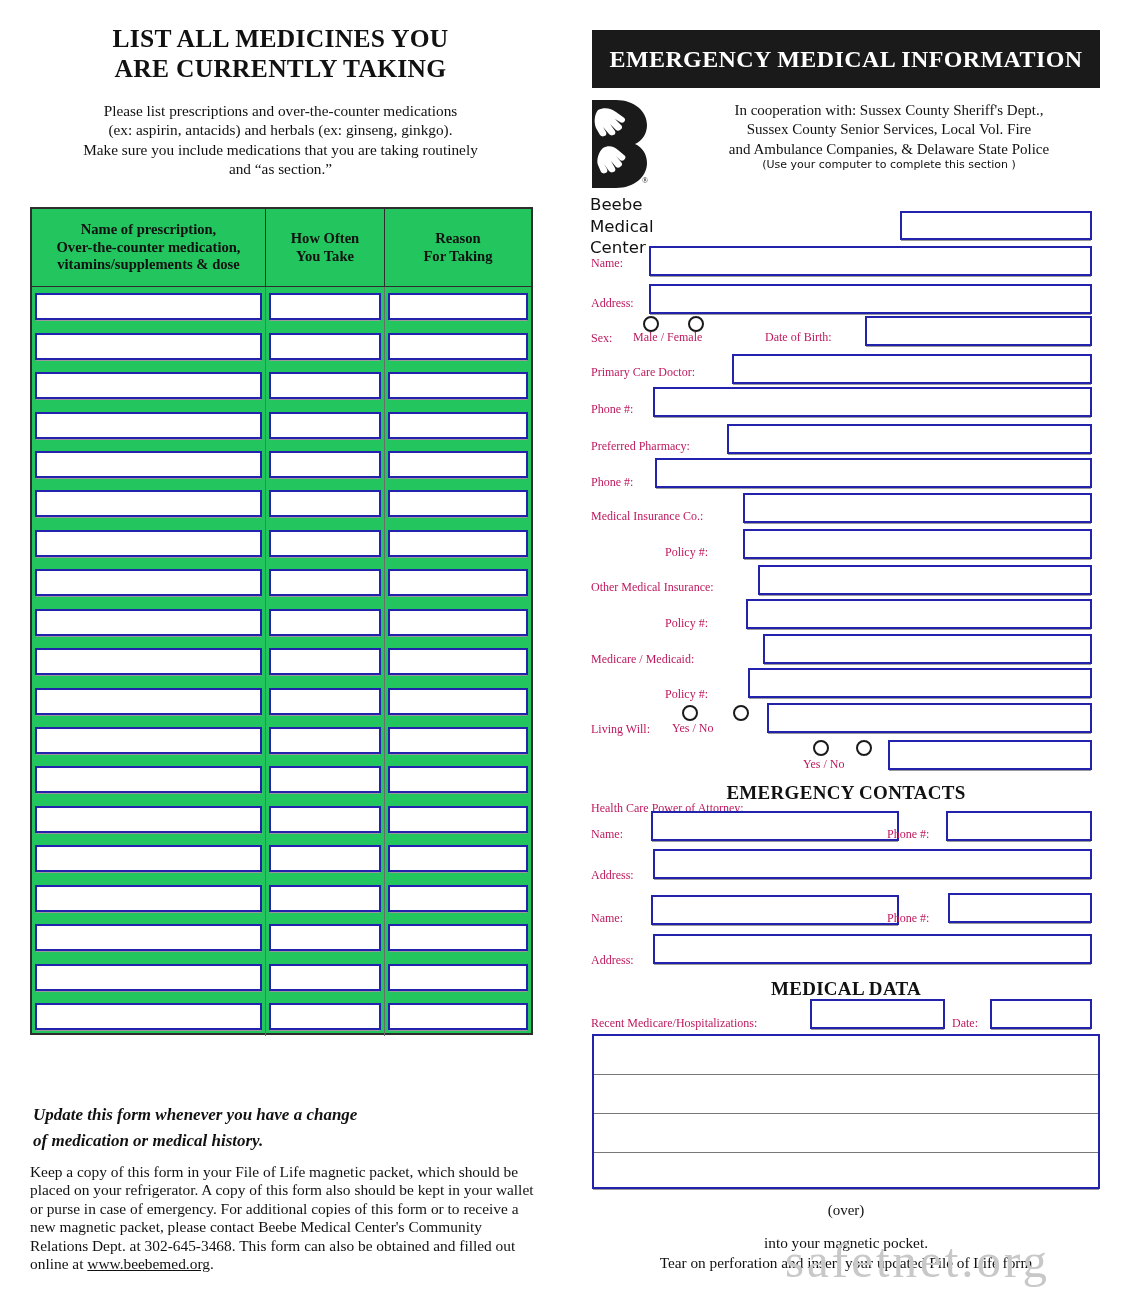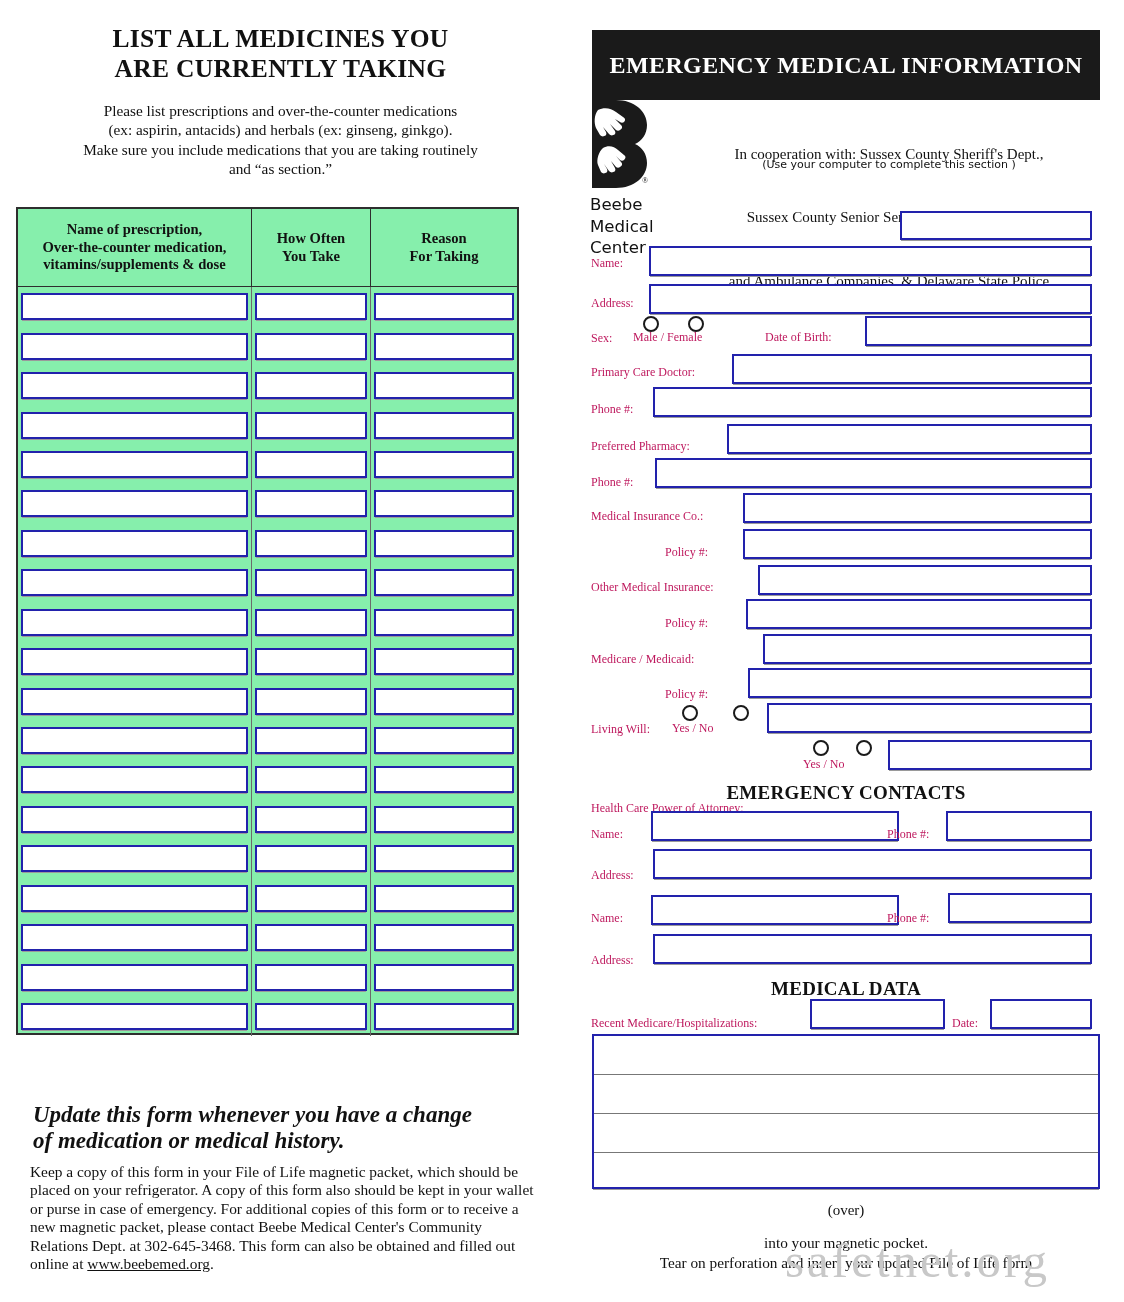--- a/index.html
+++ b/index.html
@@ -25,24 +25,24 @@
   #med-title .ln { display:block; }
 
   #med-intro {
     position:absolute; left:28px; top:101px; width:505px;
     text-align:center; font-size:15.3px; line-height:19.3px;
   }
   #med-intro .ln { display:block; }
 
   
   #med-table {
-    position:absolute; left:16px; top:207px;
+    position:absolute; left:30px; top:207px;
     width:503px; height:828px;
     border:2px solid #2e2e2e;
-    background:#86efac;
+    background:#22c55e;
   }
   #med-thead {
     display:flex; height:78px;
     border-bottom:1.5px solid #2e2e2e;
   }
   .th {
     display:flex; align-items:center; justify-content:center;
     text-align:center; font-weight:bold; font-size:14.6px; line-height:17.6px;
     border-right:1.5px solid #2e2e2e;
   }
@@ -68,35 +68,35 @@
   .fld {
     width:100%; height:28px;
     border:2px solid #2222ac;
     background:#ffffff;
     box-shadow:0 2px 0 -1px #9a9a9a;
   }
   .med-cell .fld { height:27px; }
 
   #med-update-note {
     position:absolute; left:33px; top:1102px; width:500px;
-    font-weight:bold; font-style:italic; font-size:23px; line-height:26px;
+    font-weight:bold; font-style:italic; font-size:17px; line-height:26px;
   }
   #med-update-note .ln { display:block; }
 
   #med-keep-note {
     position:absolute; left:30px; top:1163px; width:505px;
     font-size:15.4px; line-height:18.4px;
   }
   #med-keep-note u { text-decoration:underline; }
 
   
   #right-panel { position:absolute; left:560px; top:0; width:564px; height:1302px; }
 
   #emi-header {
-    position:absolute; left:32px; top:30px; width:508px; height:70px;
+    position:absolute; left:32px; top:30px; width:508px; height:58px;
     background:#1a1a1a; color:#ffffff;
     display:flex; align-items:center; justify-content:center;
     font-weight:bold; font-size:24px; letter-spacing:0.4px;
   }
 
   
   #beebe-logo {
     position:absolute; left:30px; top:98px; width:70px; height:145px;
   }
   #beebe-mark { position:relative; width:58px; height:92px; }
@@ -108,21 +108,21 @@
     position:absolute; left:0; top:96px;
     font-family:"DejaVu Sans", sans-serif;
     font-size:16.6px; line-height:21.5px; color:#111;
   }
   #beebe-words .ln { display:block; }
 
   #coop-text {
     position:absolute; left:104px; top:101px; width:450px;
     text-align:center; font-size:15px; line-height:19.4px;
   }
-  #coop-text .ln { display:block;margin-top:44px; }
+  #coop-text .ln { display:block; }
   #coop-note {
     position:absolute; left:104px; top:158px; width:450px;
     text-align:center;
     font-family:"DejaVu Sans", sans-serif;
     font-size:11px;
   }
 
   
   .bf {
     position:absolute;

